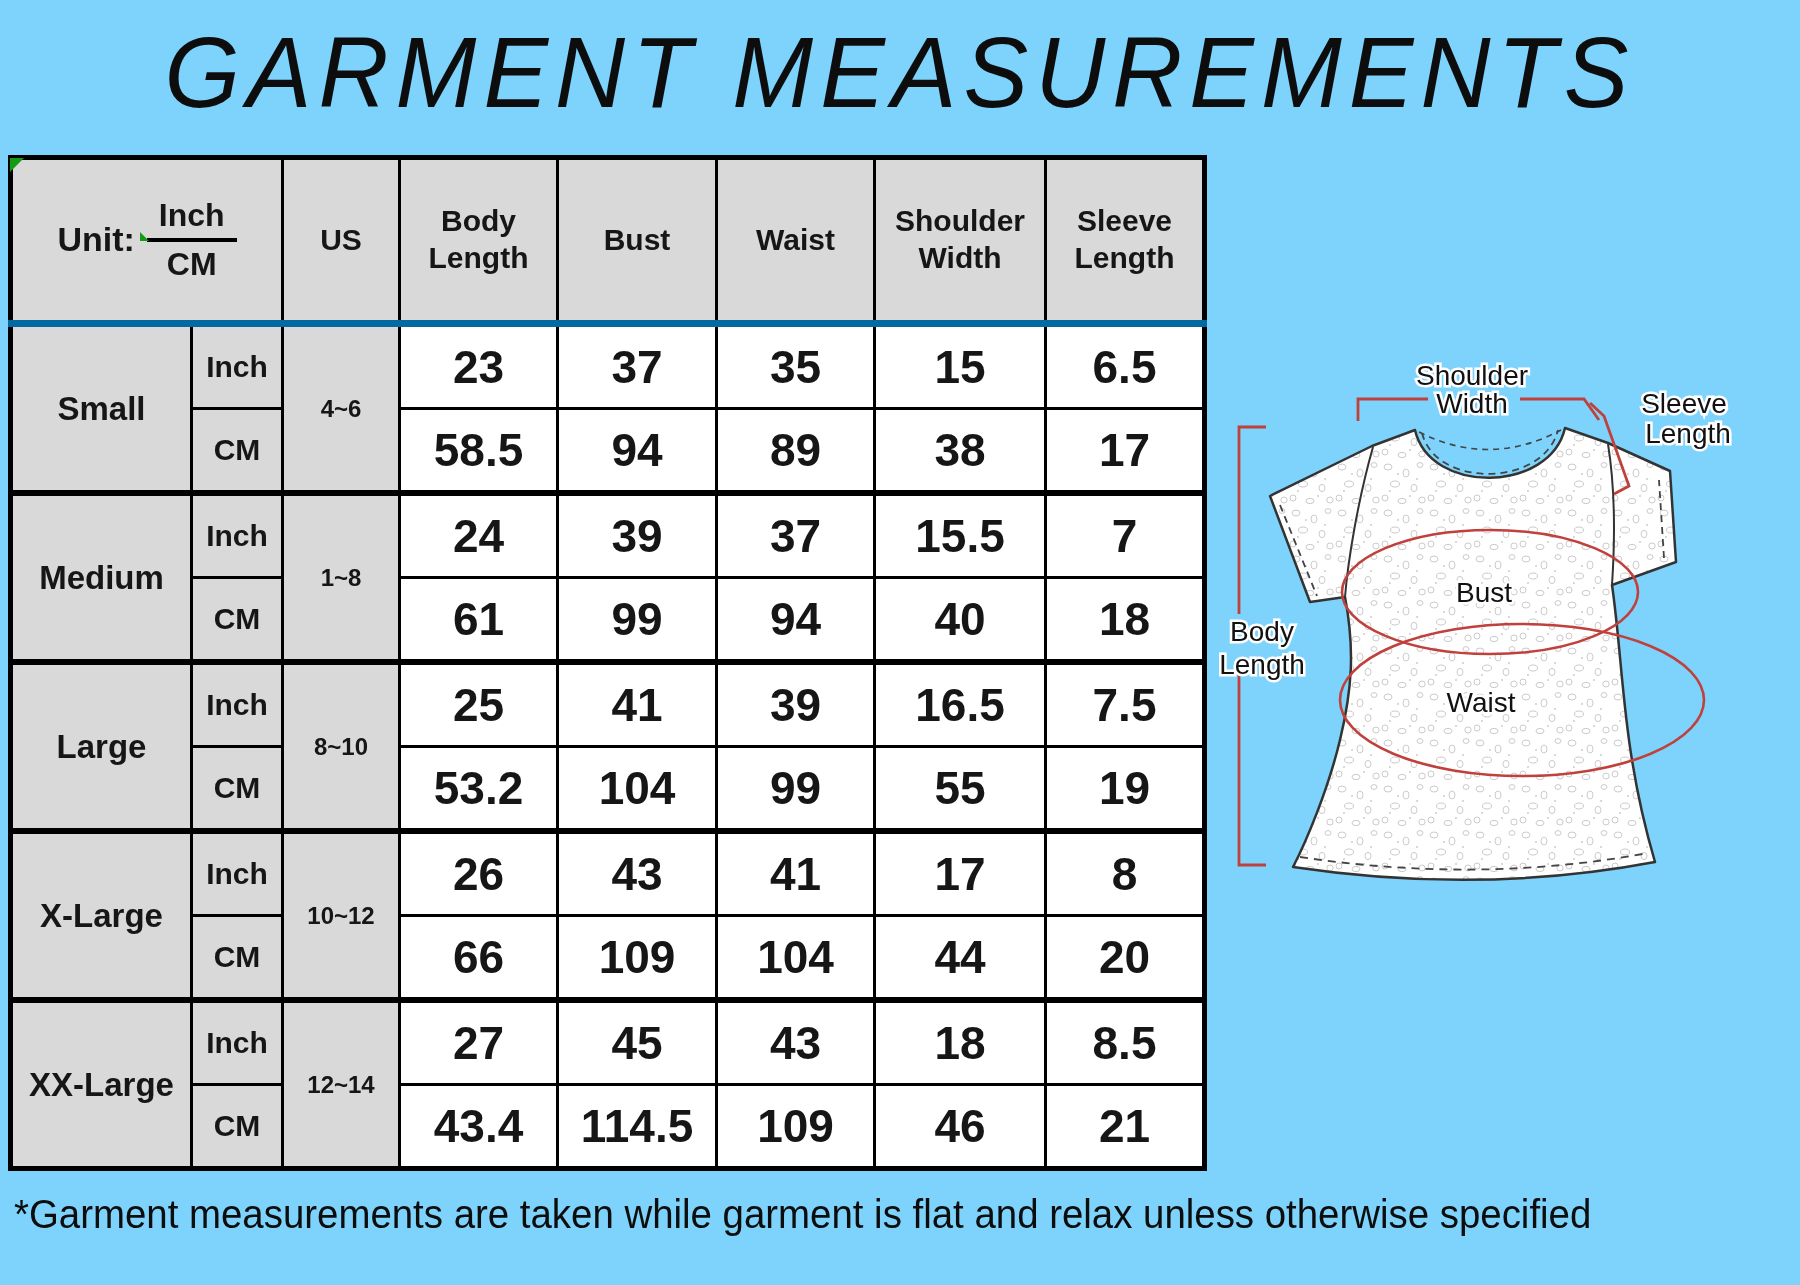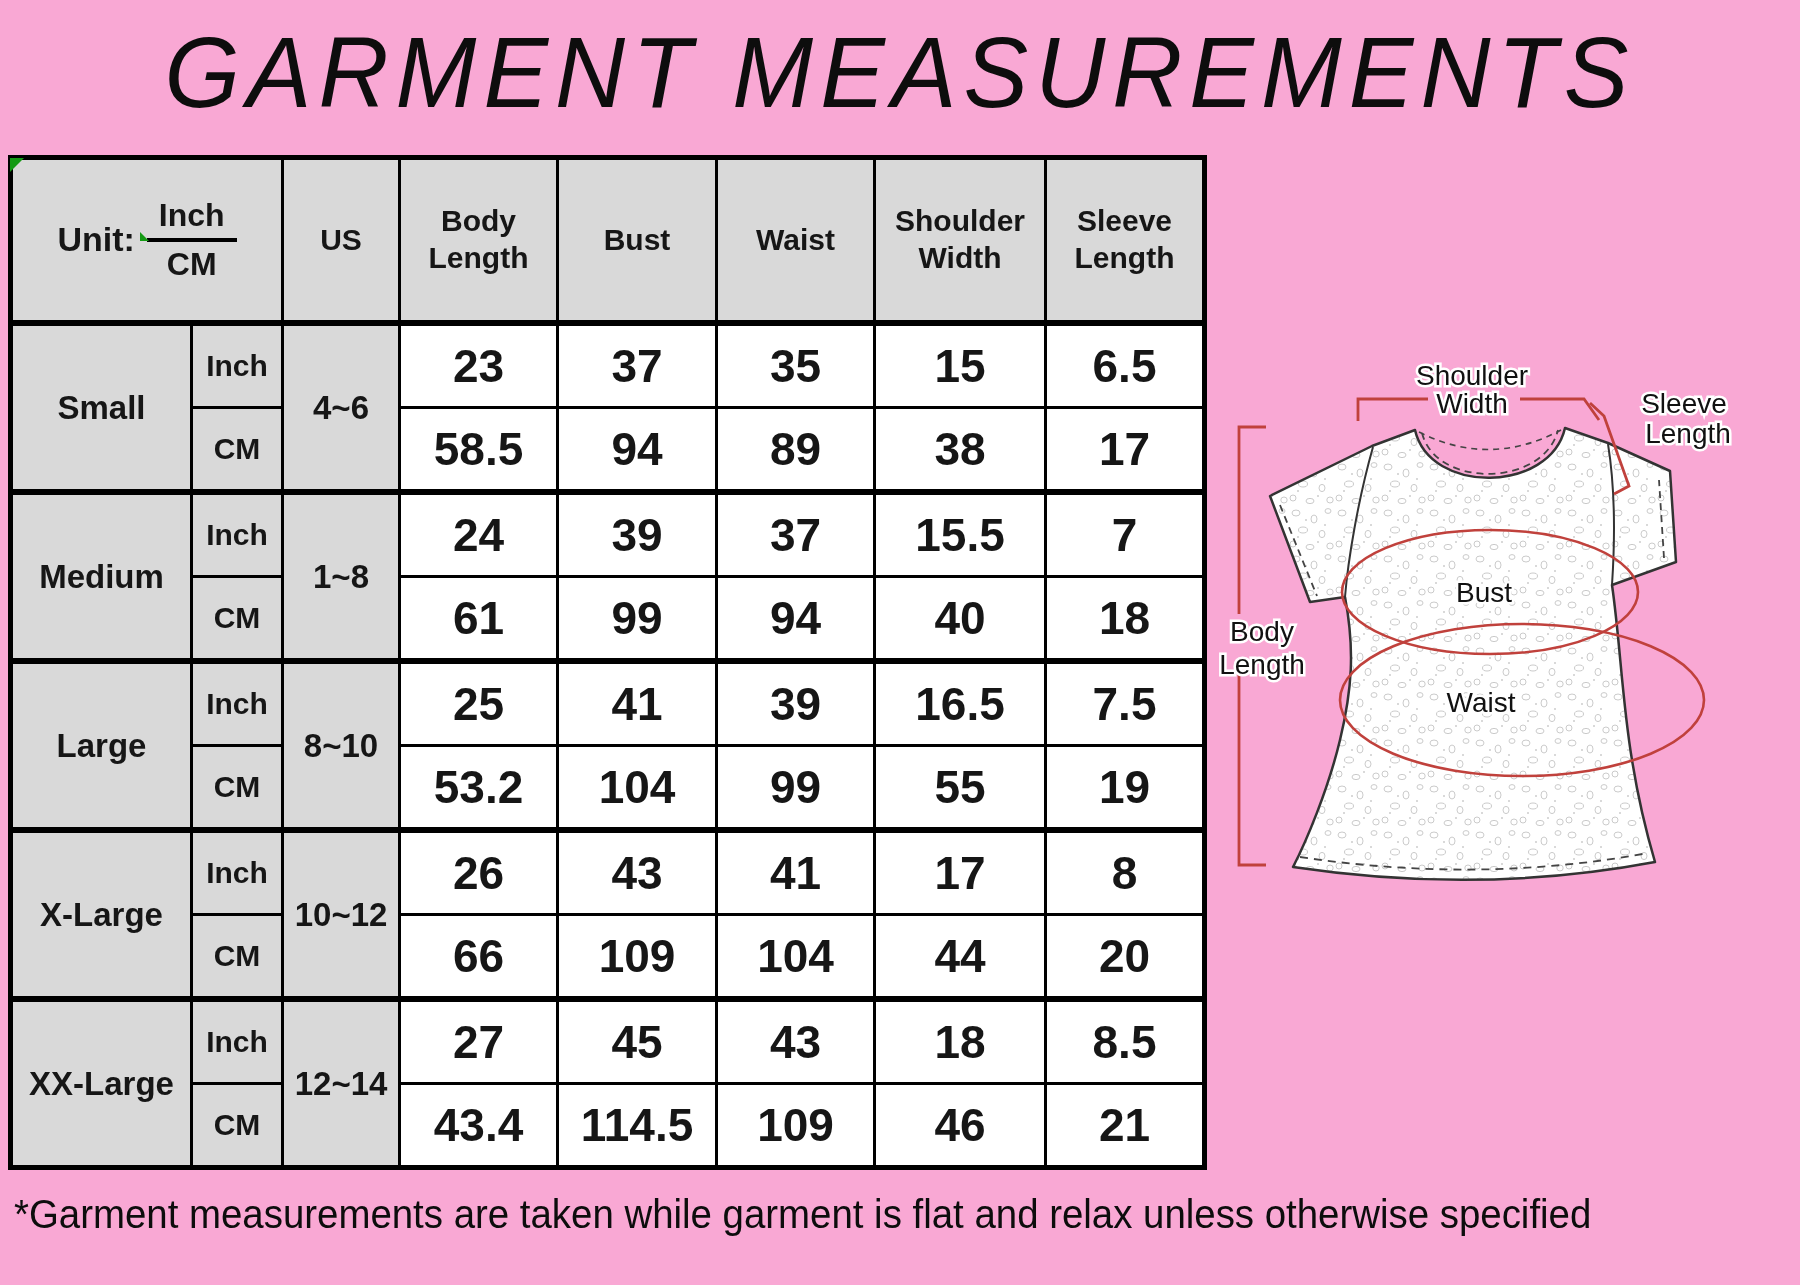--- a/index.html
+++ b/index.html
@@ -1,36 +1,36 @@
 <!DOCTYPE html>
 <html><head>
 <meta charset="utf-8">
 <style>
   html,body{margin:0;padding:0;background:#fff;}
-  .canvas{position:relative;width:1800px;height:1285px;background:#f9a8d4;overflow:hidden;
+  .canvas{position:relative;width:1800px;height:1285px;background:#7dd3fc;overflow:hidden;
           font-family:"Liberation Sans", sans-serif;color:#141414;}
 
   
   .page-title{position:absolute;left:0;top:14px;width:1800px;text-align:center;
     font-style:italic;font-weight:400;font-size:97px;letter-spacing:7px;white-space:nowrap;
     transform:scaleY(1.04);transform-origin:center top;color:#0d0d0d;}
 
   
   table.size-table{position:absolute;left:8px;top:155px;width:1194px;border-collapse:collapse;
     table-layout:fixed;border:5px solid #000;}
   table.size-table td{border:3px solid #000;text-align:center;vertical-align:middle;
     padding:0;font-weight:bold;color:#161616;overflow:hidden;}
   .gray{background:#d9d9d9;}
-  tr.head td{height:160px;font-size:30px;line-height:1.22;border-bottom:3px solid #0369a1;padding:0 6px;}
+  tr.head td{height:160px;font-size:30px;line-height:1.22;border-bottom:7px solid #0369a1;padding:0 6px;}
   tr.body-row td{height:80px;}
   tr.grp td{border-top:6px solid #000;}
   td.val{background:#fff;font-size:46px;}
   td.size-lbl{font-size:33px;}
   td.unit-lbl{font-size:30px;}
-  td.us-lbl{font-size:33px;}
+  td.us-lbl{font-size:24px;}
 
   .unit-wrap{display:flex;align-items:center;justify-content:center;gap:12px;font-size:34px;}
   .frac{display:inline-flex;flex-direction:column;align-items:center;position:relative;}
   .frac .ftop{font-size:32px;padding:0 12px 3px 12px;border-bottom:4px solid #000;}
   .frac .fbot{font-size:32px;padding-top:3px;}
   .wedge{position:absolute;left:-7px;top:36px;width:0;height:0;
     border-bottom:9px solid #149a14;border-right:9px solid transparent;}
   .corner-tri{position:absolute;left:10px;top:158px;width:0;height:0;
     border-top:14px solid #149a14;border-right:14px solid transparent;}
 

